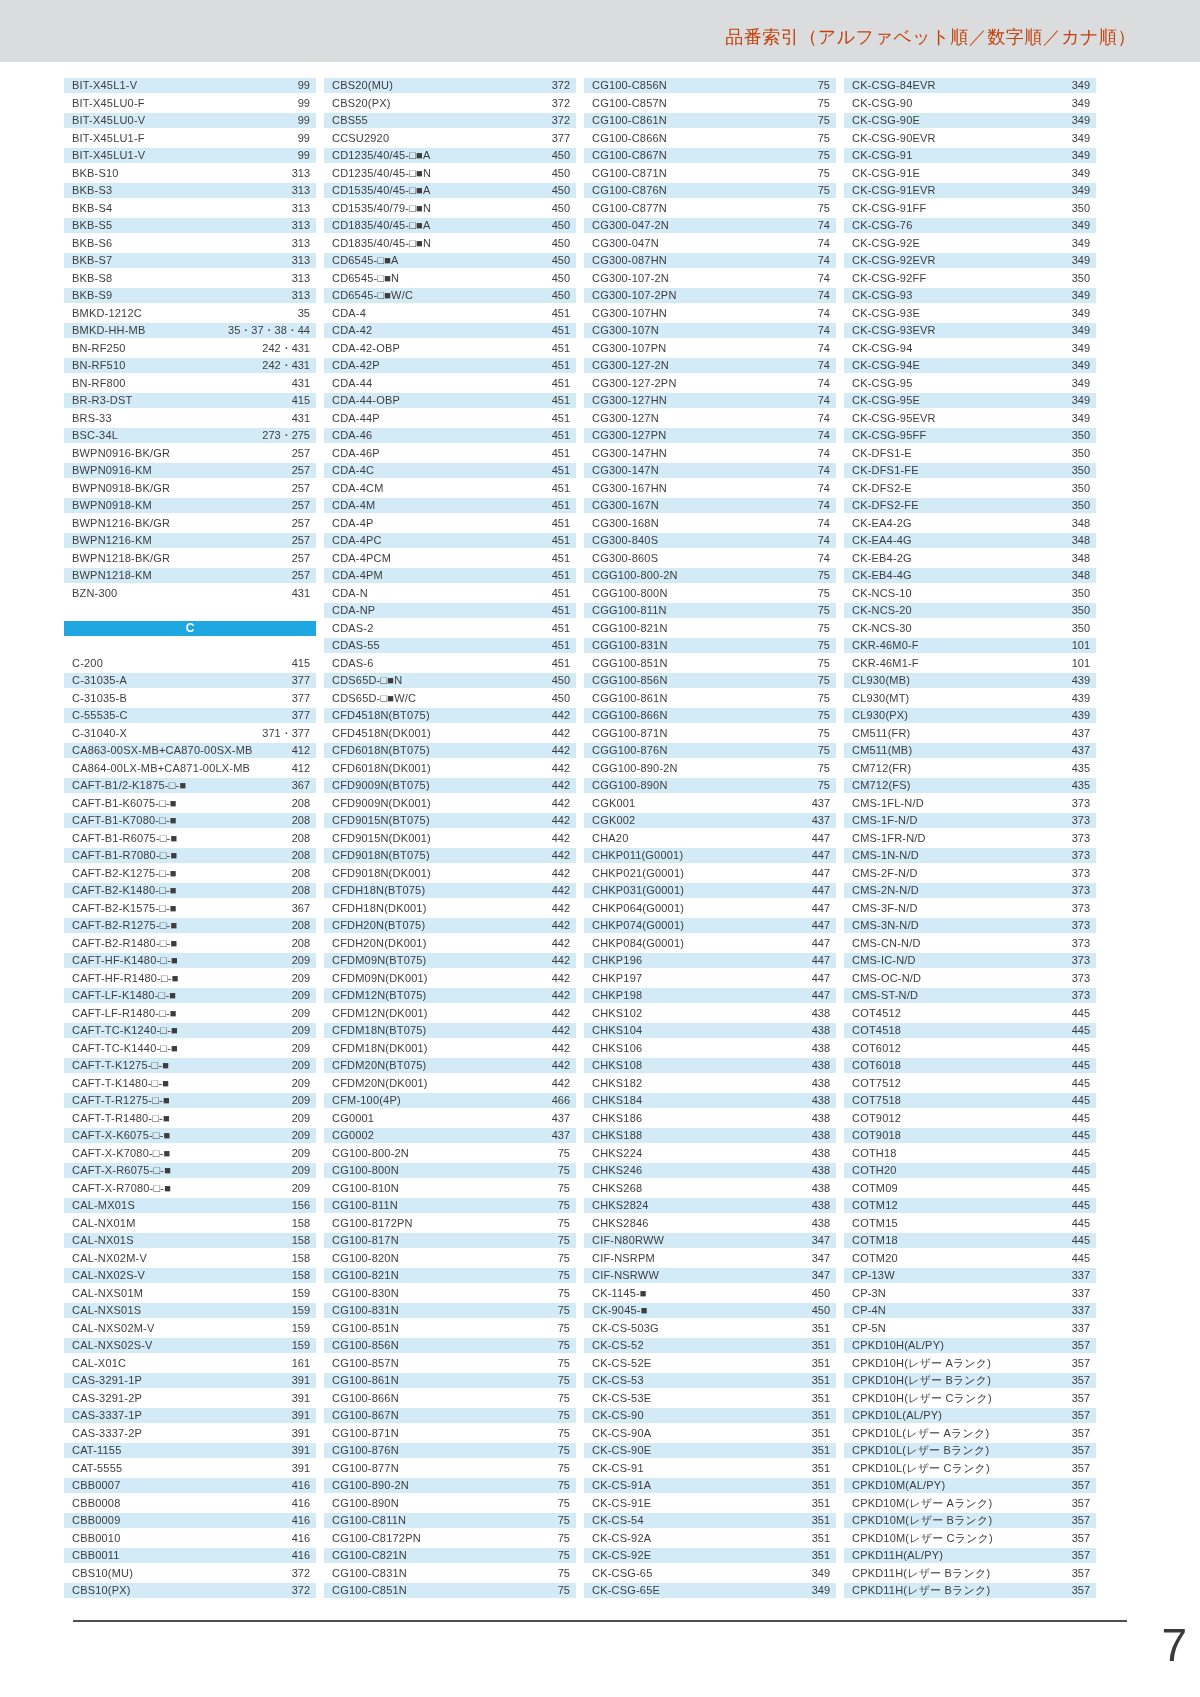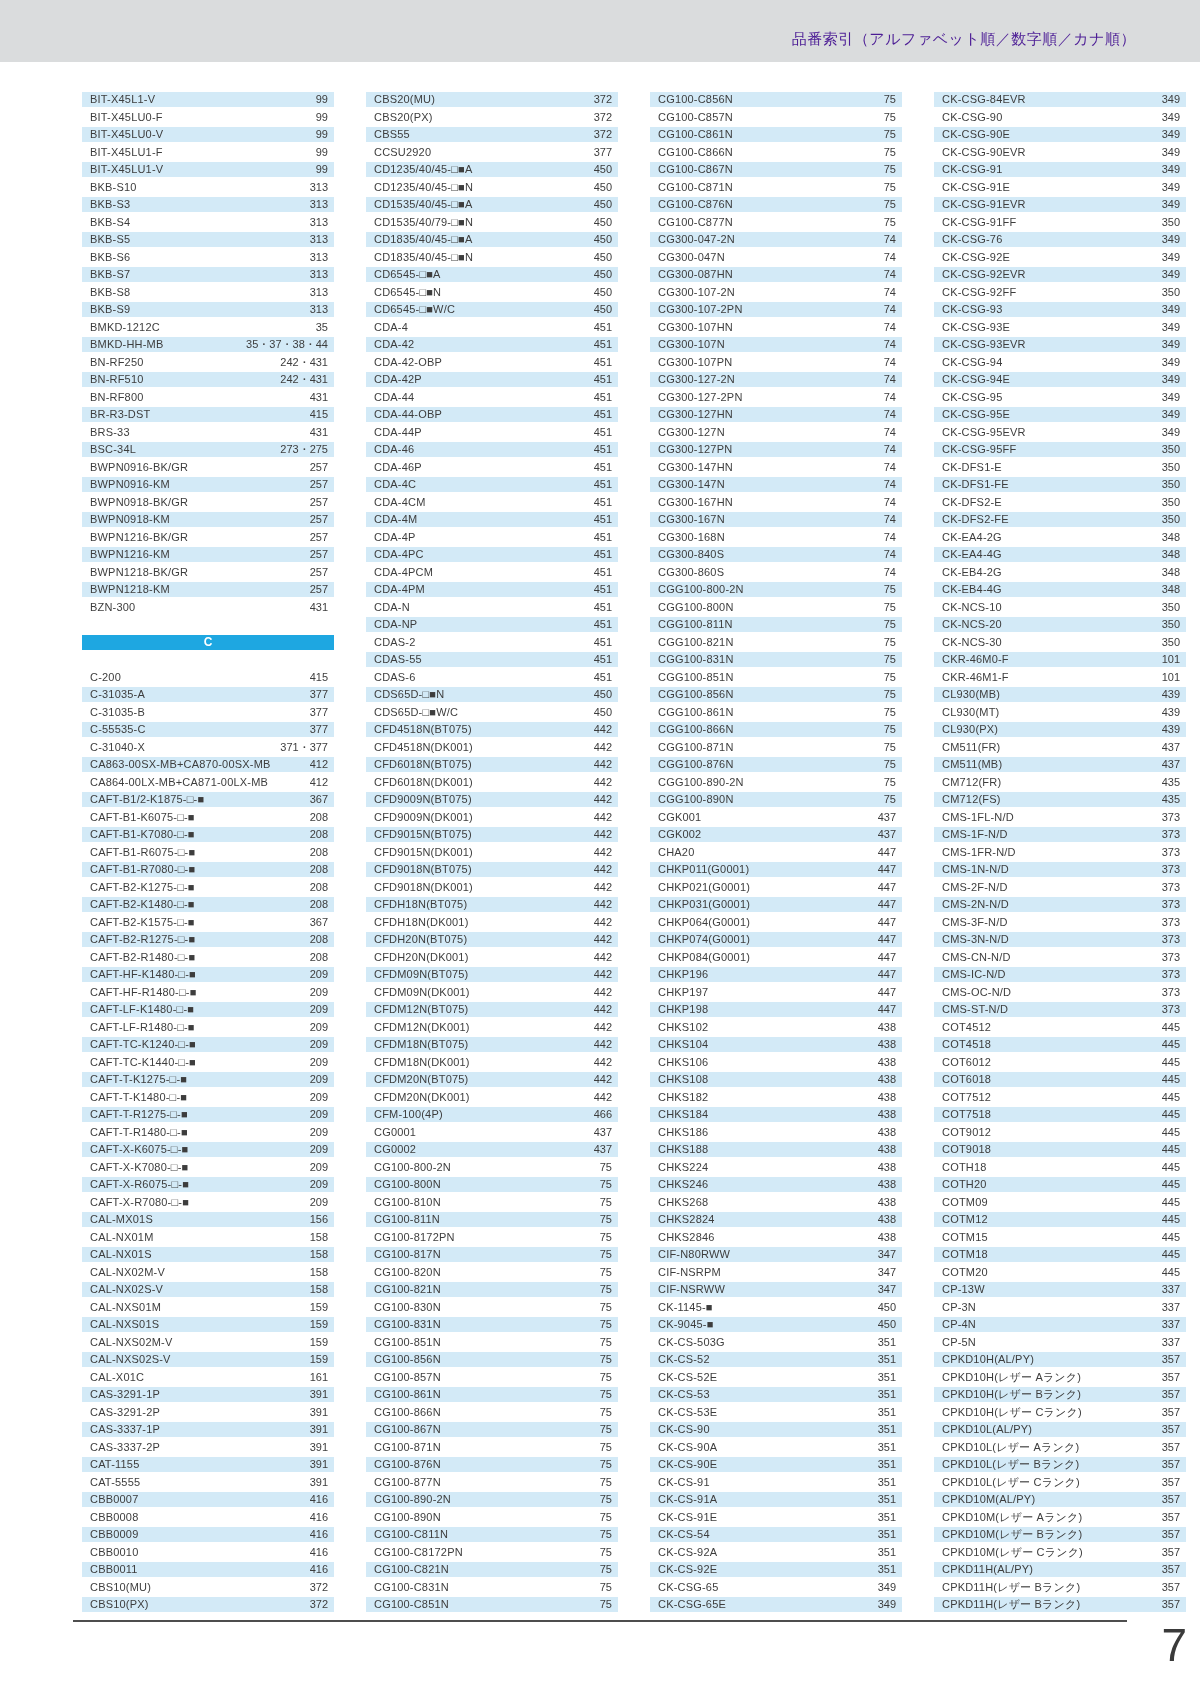--- a/index.html
+++ b/index.html
@@ -13,25 +13,25 @@
     width:1200px;height:1697px;position:relative;overflow:hidden;
     background:#ffffff;
     font-family:"Liberation Sans","DejaVu Sans",sans-serif;
   }
   .topbar{
     height:62px;background:var(--topbar);
     display:flex;align-items:flex-end;justify-content:flex-end;
     padding:0 64px 13px 0;box-sizing:border-box;
   }
   .topbar-title{
-    font-size:15px;color:#4c1d95;letter-spacing:0.5px;
+    font-size:18px;color:#c2410c;letter-spacing:0.5px;
   }
   .index-table{
-    position:absolute;top:78px;left:82px;
-    display:flex;gap:32px;margin-top:14px;
+    position:absolute;top:78px;left:64px;
+    display:flex;gap:8px;
   }
   .col{width:252px;}
   .slot{height:15px;margin-bottom:2.5px;box-sizing:border-box;}
   .slot.row{
     display:flex;justify-content:space-between;align-items:center;
     font-size:11px;line-height:15px;color:var(--txt);
     padding:0 6px 0 8px;
   }
   .slot.row.alt{background:var(--stripe);}
   .pn{white-space:nowrap;letter-spacing:0.2px;}

